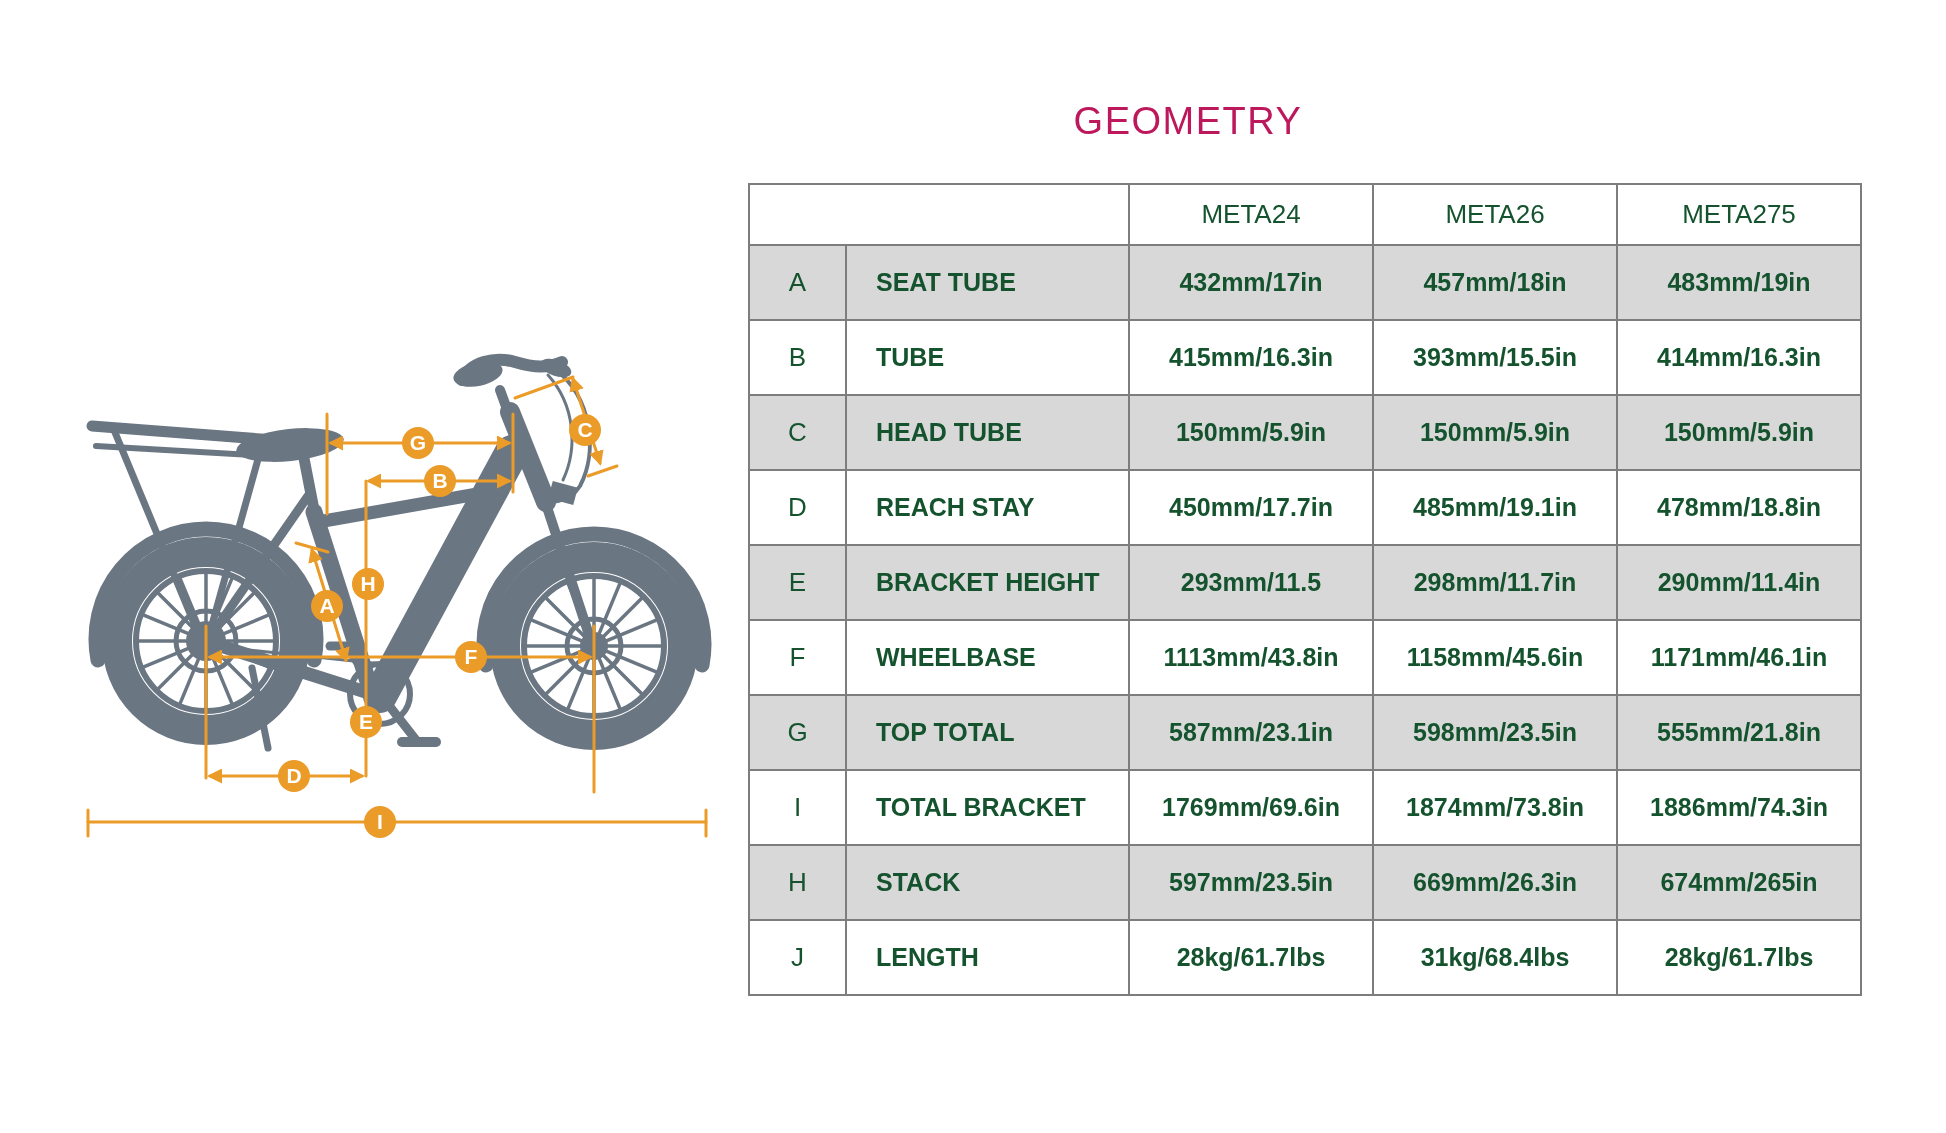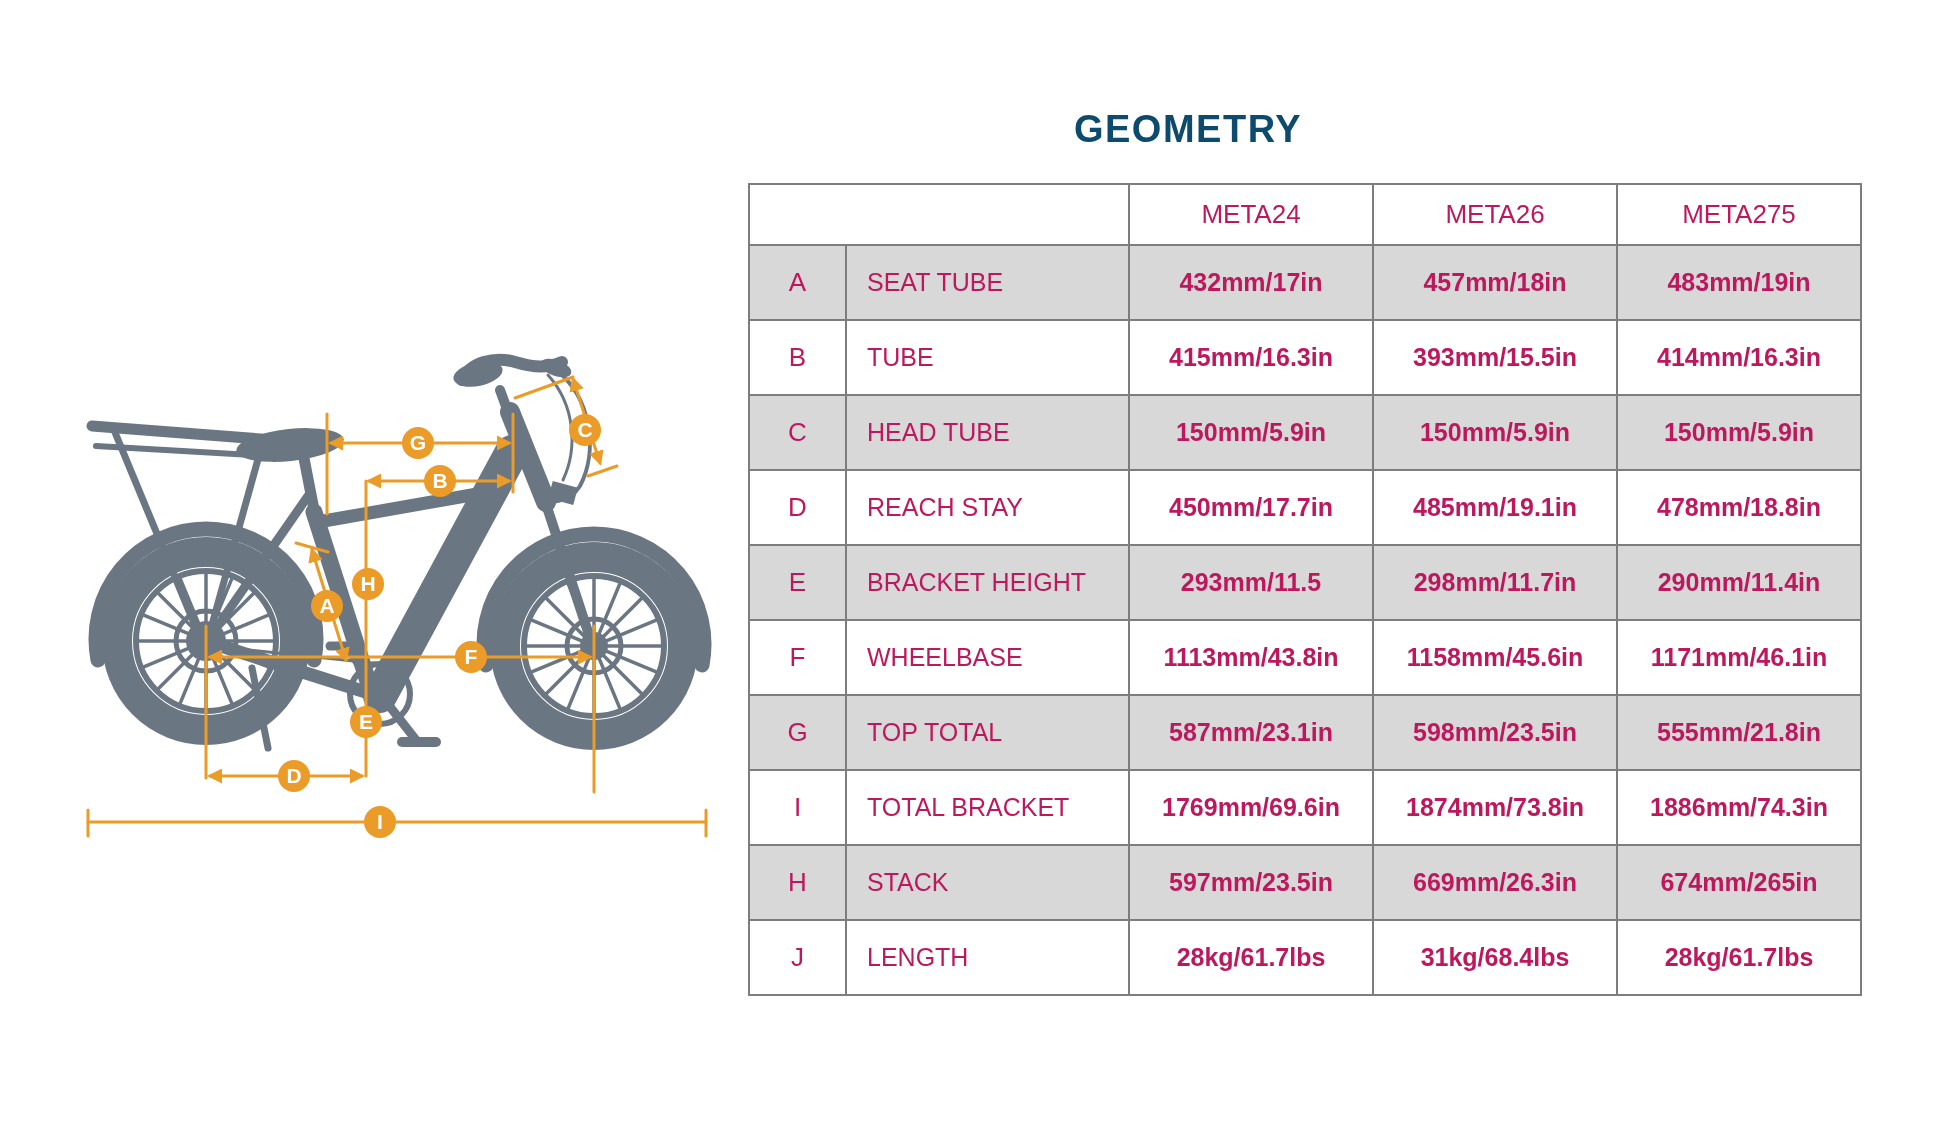--- a/index.html
+++ b/index.html
@@ -1,36 +1,36 @@
 <!DOCTYPE html>
 <html><head>
 <meta charset="utf-8">
 <style>
   html,body{margin:0;padding:0;}
   body{
     width:1946px;height:1133px;background:#ffffff;position:relative;overflow:hidden;
     font-family:"Liberation Sans","DejaVu Sans",sans-serif;color:#3C4954;
   }
   .page-title{
-    position:absolute;left:1188px;top:108px;transform:translateX(-50%);
-    font-size:38px;font-weight:700;letter-spacing:1.5px;color:#0c4a6e;white-space:nowrap;
+    position:absolute;left:1188px;top:100px;transform:translateX(-50%);
+    font-size:38px;font-weight:400;letter-spacing:1.5px;color:#be185d;white-space:nowrap;
   }
   .geo-table-wrap{position:absolute;left:748px;top:183px;}
   table.geo{border-collapse:collapse;table-layout:fixed;width:1112px;background:#ffffff;}
   table.geo col.c1{width:97px;}
   table.geo col.c2{width:283px;}
   table.geo col.c3,table.geo col.c4,table.geo col.c5{width:244px;}
   table.geo th,table.geo td{
-    border:2px solid #7d7d7d;font-weight:400;color:#be185d;
+    border:2px solid #7d7d7d;font-weight:400;color:#14532d;
     overflow:hidden;white-space:nowrap;margin-left:31px;
   }
   table.geo th{height:57px;font-size:26px;text-align:center;background:#ffffff;}
   table.geo td{height:71px;font-size:25px;}
   table.geo td.c-key{text-align:center;font-size:26px;}
-  table.geo td.c-label{text-align:left;padding-left:20px;}
+  table.geo td.c-label{text-align:left;padding-left:29px;font-weight:bold;}
   table.geo td.c-val{text-align:center;font-weight:bold;}
   table.geo tbody tr:nth-child(odd) td{background:#D8D8D8;}
   table.geo tbody tr:nth-child(even) td{background:#ffffff;}
   svg.diagram{position:absolute;left:0;top:0;pointer-events:none;}
   .bubble-text{fill:#ffffff;font-weight:700;font-size:21px;text-anchor:middle;
     font-family:"Liberation Sans","DejaVu Sans",sans-serif;}
 </style>
 </head>
 <body>
 

